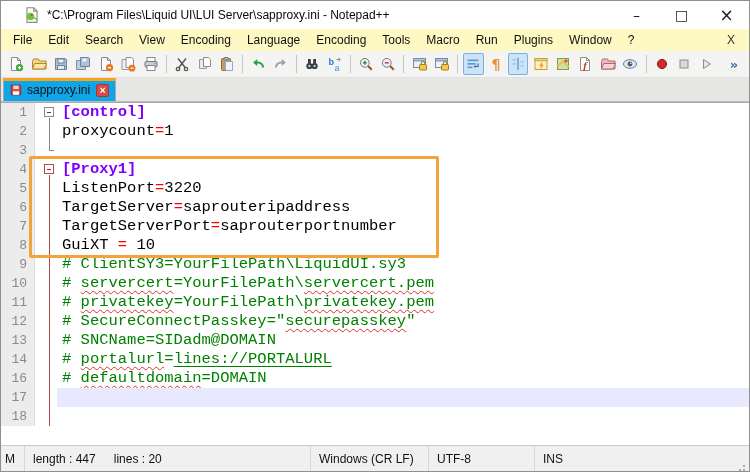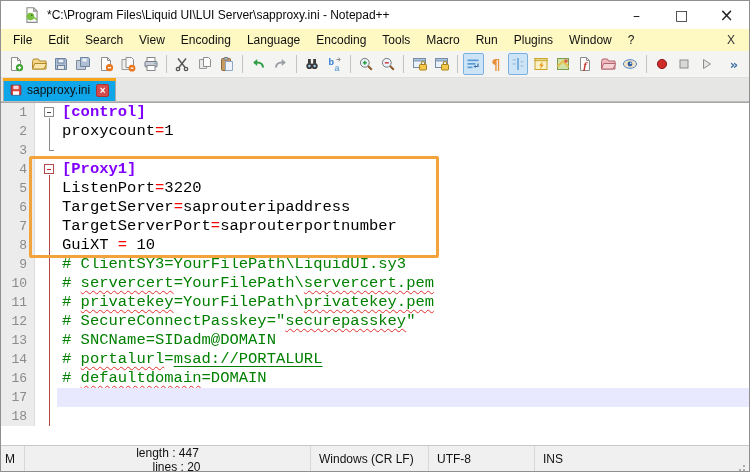--- a/index.html
+++ b/index.html
@@ -58,21 +58,21 @@
   .seg-eq { color:var(--operator,#ff0000); }
   .seg-comment, .seg-sq, .seg-link { color:var(--comment,#008000); }
   .seg-sq { text-decoration:underline wavy #e03030; text-decoration-thickness:1px; text-underline-offset:3px; }
   .seg-link { text-decoration:underline; text-underline-offset:3px; }
   .annotation { position:absolute; left:28px; top:156px; width:410px; height:100px;
                 border:3px solid var(--annotation,#f2a33c); border-radius:2px; pointer-events:none; z-index:5; }
   
   .statusbar { position:relative; height:26px; background:#f0f0f0; border-top:1px solid #c9c9c9; display:flex; align-items:stretch; font-size:12px; color:#111; }
   .sb-cell { display:flex; align-items:center; padding:0 8px; border-right:1px solid #d7d7d7; overflow:hidden; white-space:nowrap; }
   .sb-doc { width:24px; padding:0 4px; }
-  .sb-len { width:286px;flex-direction:column; }
+  .sb-len { width:286px; }
   .sb-pos { width:180px; }
   .sb-eol { width:118px; }
   .sb-enc { width:106px; }
   .sb-ins { flex:1; border-right:none; }
   .sb-gap2 { margin-left:18px; }
   .grip { position:absolute; right:4px; bottom:4px; width:2px; height:2px; background:#ababab;
           box-shadow:-4px 4px 0 0 #ababab, 0 4px 0 0 #ababab, -8px 8px 0 0 #ababab, -4px 8px 0 0 #ababab, 0 8px 0 0 #ababab; }
 </style>
 </head>
 <body>
@@ -516,21 +516,21 @@
             <span class="fmid" style="--fc:#b24a4a;--fm:#c02020"></span>
           </div>
           <div class="ed-text"><span class="seg-comment"># SNCName=SIDadm@DOMAIN</span></div>
         </div>
         <div class="row">
           <div class="lnum">14</div>
           <div class="bm"></div>
           <div class="fold-cell">
             <span class="fmid" style="--fc:#b24a4a;--fm:#c02020"></span>
           </div>
-          <div class="ed-text"><span class="seg-comment"># </span><span class="seg-sq">portalurl</span><span class="seg-comment">=</span><span class="seg-link">msad://PORTALURL</span></div>
+          <div class="ed-text"><span class="seg-comment"># </span><span class="seg-sq">portalurl</span><span class="seg-comment">=</span><span class="seg-link">lines://PORTALURL</span></div>
         </div>
         <div class="row">
           <div class="lnum">16</div>
           <div class="bm"></div>
           <div class="fold-cell">
             <span class="fmid" style="--fc:#b24a4a;--fm:#c02020"></span>
           </div>
           <div class="ed-text"><span class="seg-comment"># </span><span class="seg-sq">defaultdomain</span><span class="seg-comment">=DOMAIN</span></div>
         </div>
         <div class="row current">

